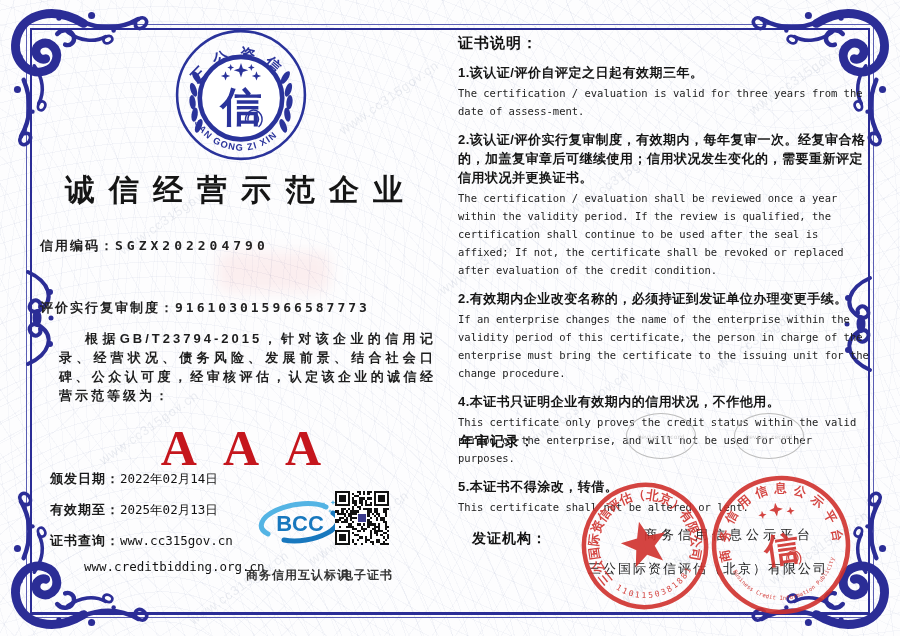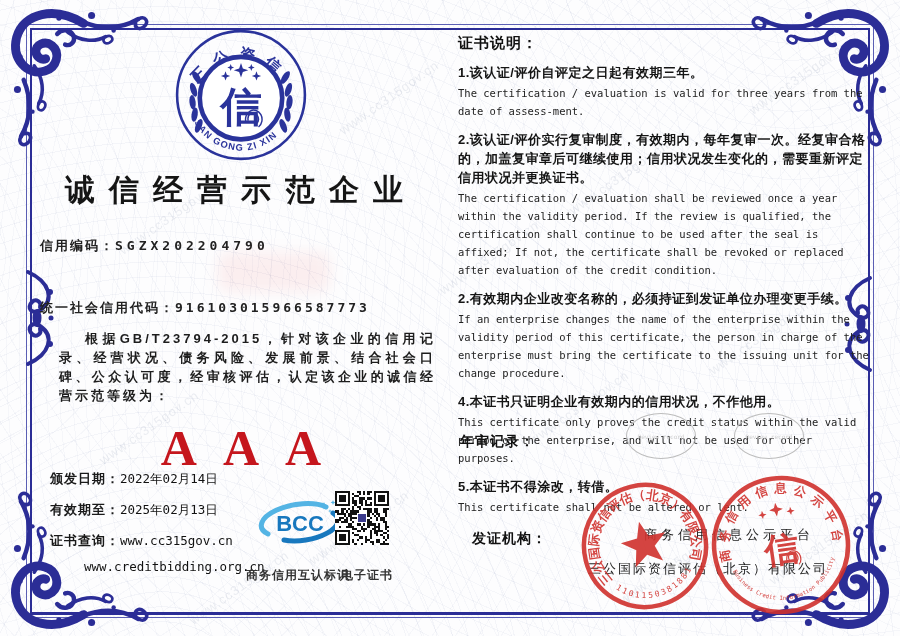--- a/index.html
+++ b/index.html
@@ -185,21 +185,21 @@
 
     <div id="title">诚信经营示范企业</div>
 
     <div id="credit-code-line" class="code-line">
       <span>信用编码：</span><span class="mono" style="letter-spacing:4px">SGZX202204790</span>
     </div>
 
     <div id="faint-residue"></div>
 
     <div id="uscc-line" class="code-line">
-      <span>统一社会信用代码：</span><span class="mono" style="letter-spacing:3px">916103015966587773</span>
+      <span>评价实行复审制度：</span><span class="mono" style="letter-spacing:3px">916103015966587773</span>
     </div>
 
     <p id="body-par">根据GB/T23794-2015，针对该企业的信用记录、经营状况、债务风险、发展前景、结合社会口碑、公众认可度，经审核评估，认定该企业的诚信经营示范等级为：</p>
 
     <div id="rating">AAA</div>
   </div>
 
   <div id="info-rows">
     <div class="info-row">
       <span class="info-label">颁发日期：</span><span class="info-value">2022年02月14日</span>

